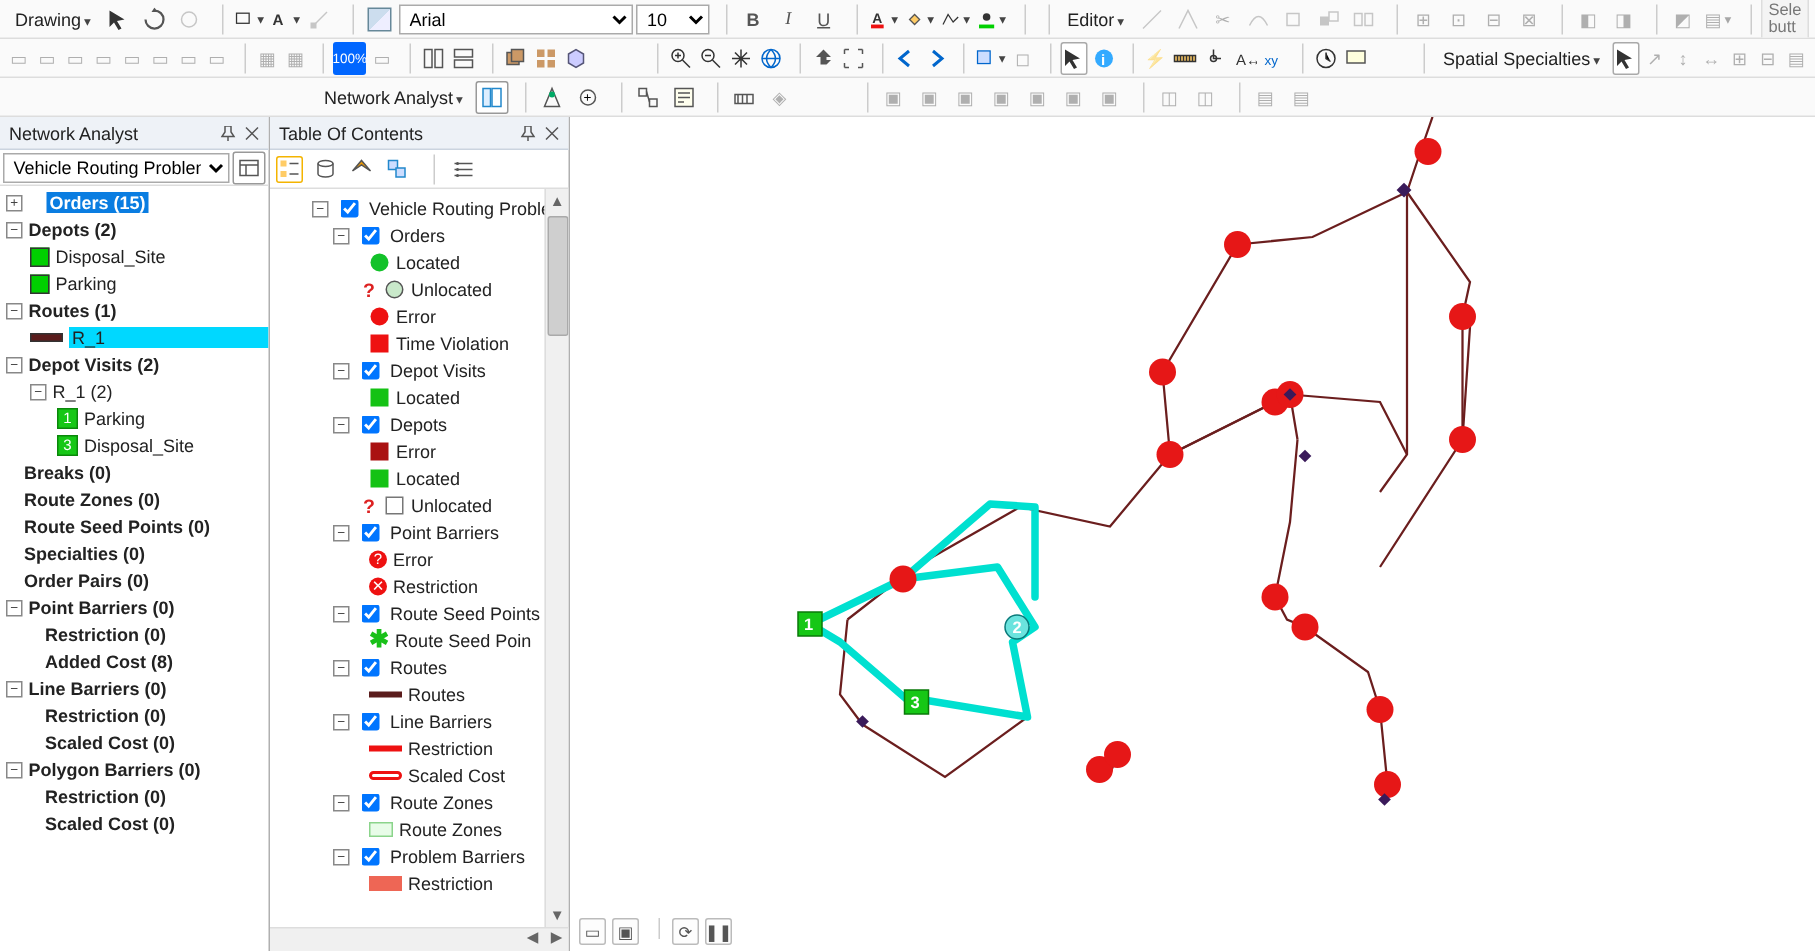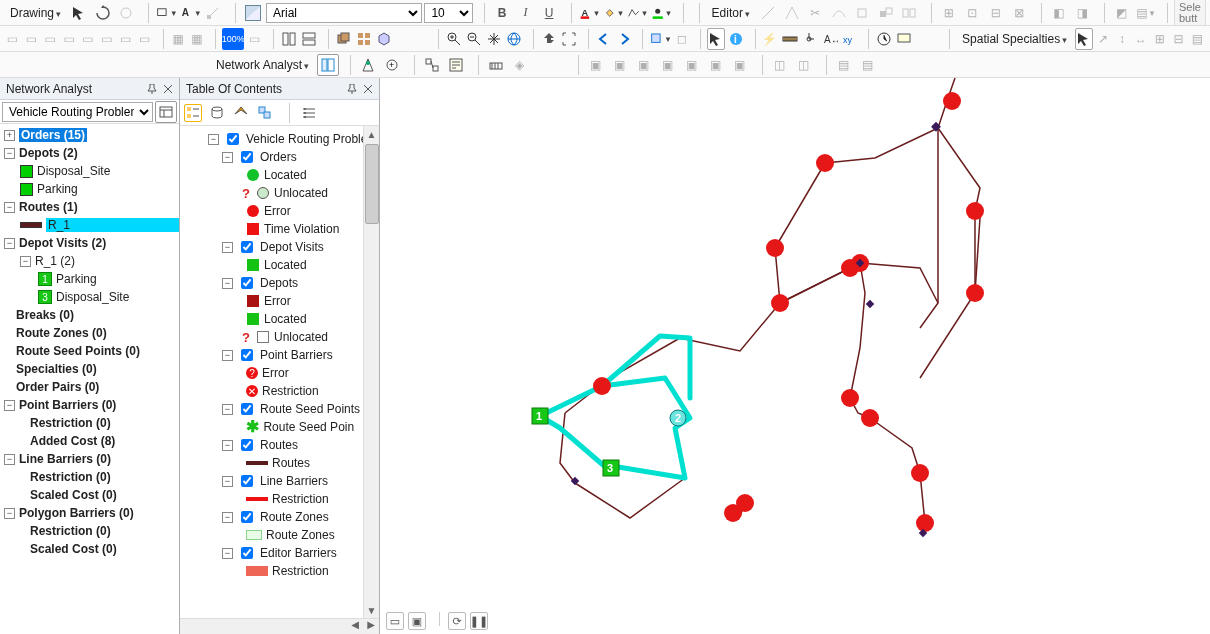--- a/index.html
+++ b/index.html
@@ -32,21 +32,21 @@
   .na-toolbar{display:flex;align-items:center;height:24px;padding:2px;gap:2px;border-bottom:1px solid #ddd;}
   .na-select{flex:1;min-width:0;}
   .tree{flex:1;overflow:auto;padding:2px 0 8px 2px;}
   .tree-row{display:flex;align-items:center;height:18px;padding-left:2px;gap:4px;white-space:nowrap;}
   .exp{width:11px;height:11px;border:1px solid #888;display:inline-flex;align-items:center;justify-content:center;font-size:9px;line-height:1;color:#444;background:#fff;cursor:pointer;}
   .sq{width:13px;height:13px;display:inline-block;border:1px solid #333;}
   .sq.green{background:#00d000;}
   .route-swatch{width:22px;height:6px;background:#5a1c1c;border:1px solid #333;}
   .dv-num{width:14px;height:14px;background:#16c716;color:#fff;font-size:10px;display:inline-flex;align-items:center;justify-content:center;border:1px solid #0a880a;}
   .bold{font-weight:700;}
-  .sel-blue{background:var(--sel-blue);color:#fff;padding:0 2px;}
+  .sel-blue{background:var(--sel-blue);color:#fff;padding:0 2px;margin-left:12px;}
   .sel-cyan{background:var(--highlight);padding:0 2px;}
 
   
   .toc-toolbar{display:flex;align-items:center;height:26px;padding:2px 4px;gap:6px;border-bottom:1px solid #ddd;}
   .toc-btn{width:18px;height:18px;display:inline-flex;align-items:center;justify-content:center;color:#666;cursor:pointer;}
   .toc-btn svg{width:16px;height:16px;}
   .toc-tree{flex:1;overflow:auto;padding:4px 0 8px 4px;position:relative;}
   .toc-row{display:flex;align-items:center;height:18px;white-space:nowrap;gap:4px;}
   .cb{width:12px;height:12px;}
   .sym{width:14px;height:14px;display:inline-flex;align-items:center;justify-content:center;}
@@ -708,35 +708,39 @@
 
       <div class="toc-row" style="padding-left:38px">
           <span class="exp">−</span>
           <input type="checkbox" class="cb" checked="" style="">
           <span>Line Barriers</span>
         </div>
       <div class="toc-row" style="padding-left:62px">
           <span class="route-line red"></span>
           <span>Restriction</span>
         </div>
+      <div class="toc-row" style="padding-left:62px">
+          <span class="scaled-cost"></span>
+          <span>Scaled Cost</span>
+        </div>
 
       <div class="toc-row" style="padding-left:38px">
           <span class="exp">−</span>
           <input type="checkbox" class="cb" checked="" style="">
           <span>Route Zones</span>
         </div>
       <div class="toc-row" style="padding-left:62px">
           <span class="rz-box"></span>
           <span>Route Zones</span>
         </div>
 
       <div class="toc-row" style="padding-left:38px">
           <span class="exp">−</span>
           <input type="checkbox" class="cb" checked="" style="">
-          <span>Editor Barriers</span>
+          <span>Problem Barriers</span>
         </div>
       <div class="toc-row" style="padding-left:62px">
           <span class="route-line ored" style="height:10px"></span>
           <span>Restriction</span>
         </div>
 
       <div class="toc-scroll">
         <div class="arrow">▲</div>
         <div class="thumb"></div>
         <div style="flex:1"></div>

